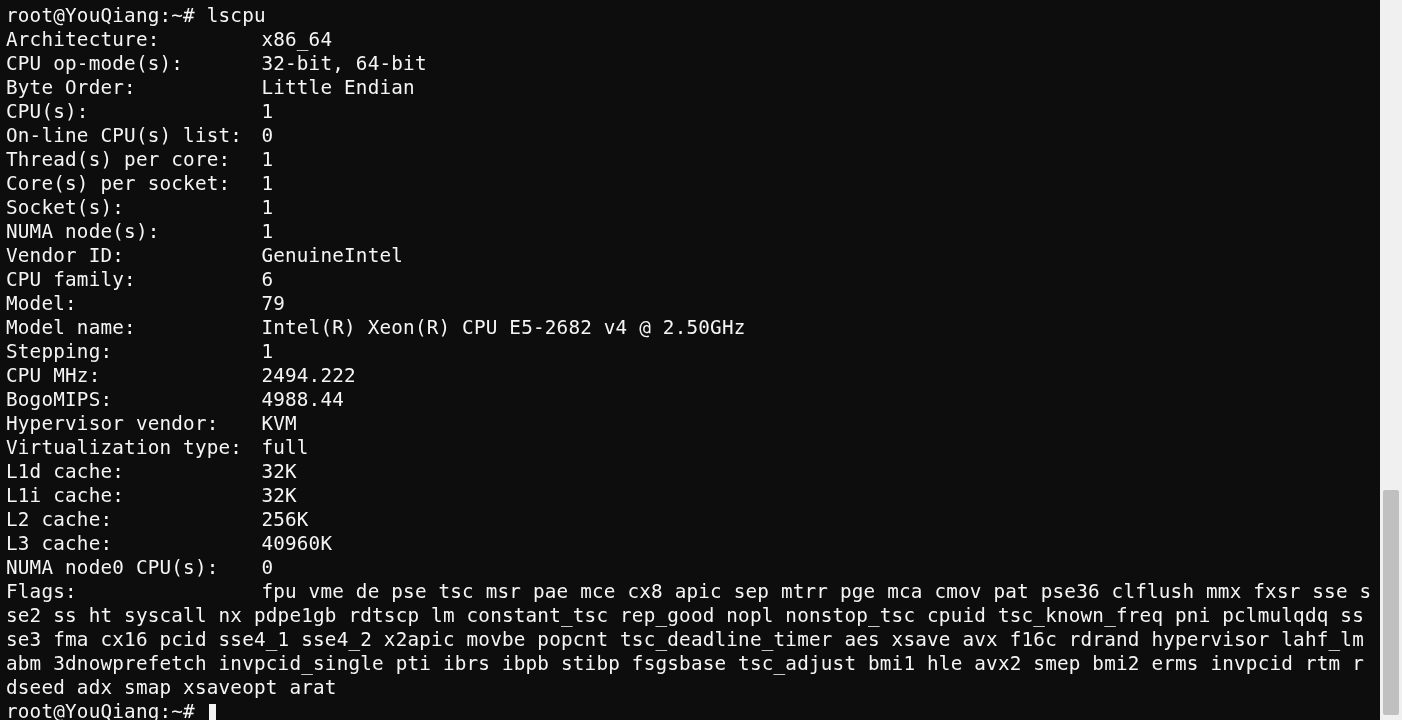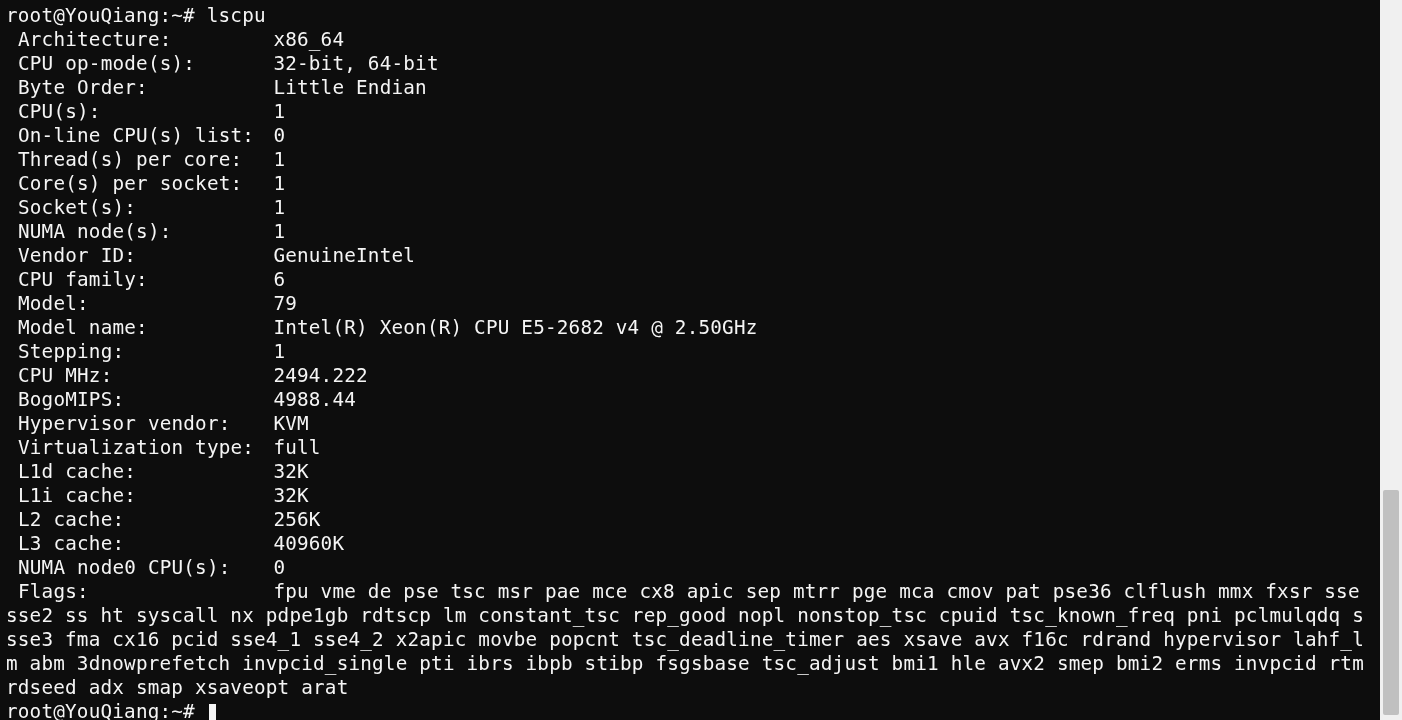--- a/index.html
+++ b/index.html
@@ -52,21 +52,20 @@
     height: 225px;
     background: #c0c0c0;
     border-radius: 2px;
   }
   .row {
     display: block;
   }
   .label {
     display: inline-block;
     width: 22ch;
-    margin-left: 12px;
   }
   .cursor {
     display: inline-block;
     width: 0.6ch;
     height: 1em;
     background: #f5f5f5;
     vertical-align: text-bottom;
     margin-left: 2px;
   }
 </style>

